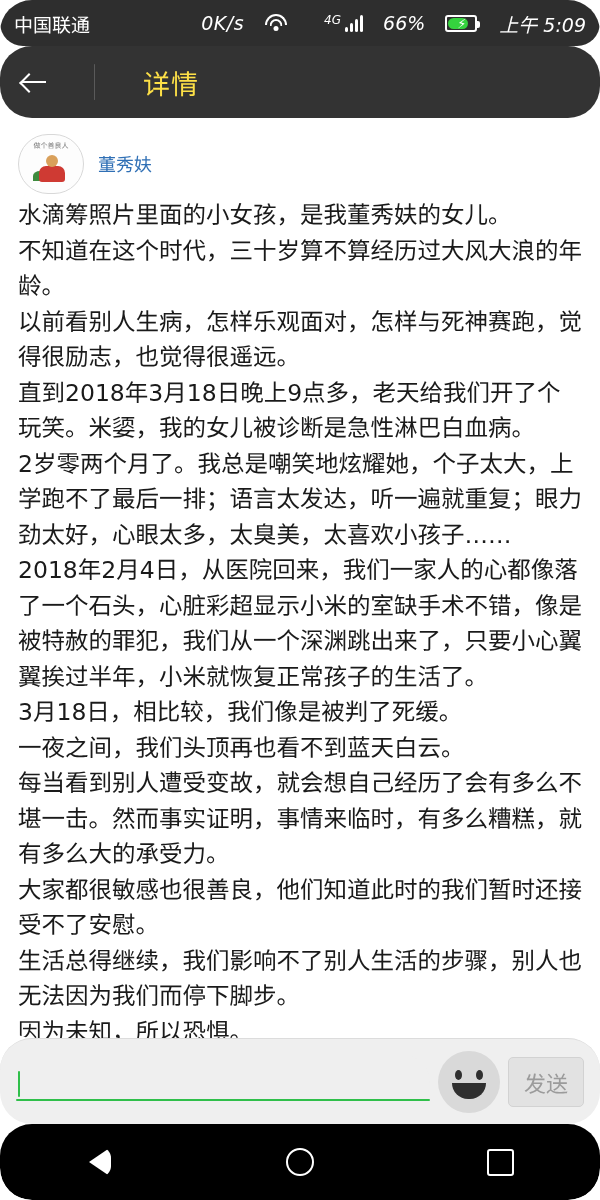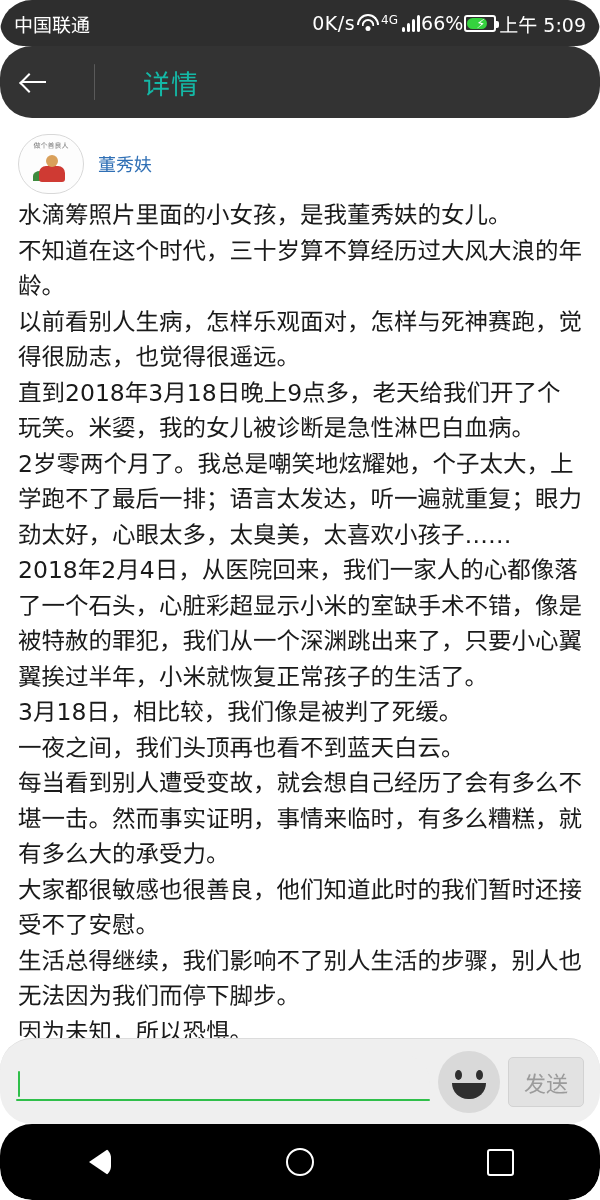--- a/index.html
+++ b/index.html
@@ -26,21 +26,22 @@
     align-items: center;
     padding: 0 14px;
     font-size: 19px;
     flex: 0 0 auto;
   }
   .status-left { flex: 0 0 auto; }
   .status-spacer { flex: 1 1 auto; }
   .status-right {
     display: flex;
     align-items: center;
-    gap: 1px;
+    gap: 20px;
+    font-style: italic;
   }
   .net-speed { font-size: 19px; letter-spacing: 0.5px; }
 
   .wifi-icon {
     width: 24px; height: 18px;
     position: relative;
     display: inline-block;
   }
   .wifi-icon i {
     position: absolute;
@@ -52,21 +53,21 @@
   }
   .wifi-icon i.w1 { width: 22px; height: 11px; top: 0; }
   .wifi-icon i.w2 { width: 13px; height: 7px; top: 5px; }
   .wifi-icon i.w3 {
     width: 5px; height: 5px; top: 12px;
     border-radius: 50%;
     background: #fff;
     border: none;
   }
 
-  .signal-wrap { display: flex; align-items: flex-end; gap: 4px; }
+  .signal-wrap { display: flex; align-items: flex-end; gap: 4px; margin-left: 16px; }
   .g4 { font-size: 12px; line-height: 1; position: relative; top: -6px; }
   .bars { display: flex; align-items: flex-end; gap: 2px; height: 18px; }
   .bars span { width: 3px; background: #fff; display: block; }
   .bars span:nth-child(1) { height: 5px; }
   .bars span:nth-child(2) { height: 9px; }
   .bars span:nth-child(3) { height: 13px; }
   .bars span:nth-child(4) { height: 17px; }
 
   .battery-pct { font-size: 19px; }
   .battery {
@@ -98,21 +99,21 @@
     line-height: 13px;
   }
   .clock { font-size: 19px; margin-left: 2px; }
 
   
   .app-bar {
     height: 72px;
     background: #333333;
     display: flex;
     align-items: center;
-    color: #14b8a6;
+    color: #fde047;
     flex: 0 0 auto;
     gap: 26px;
   }
   .back-btn {
     width: 68px;
     height: 100%;
     display: flex;
     align-items: center;
     justify-content: center;
   }

